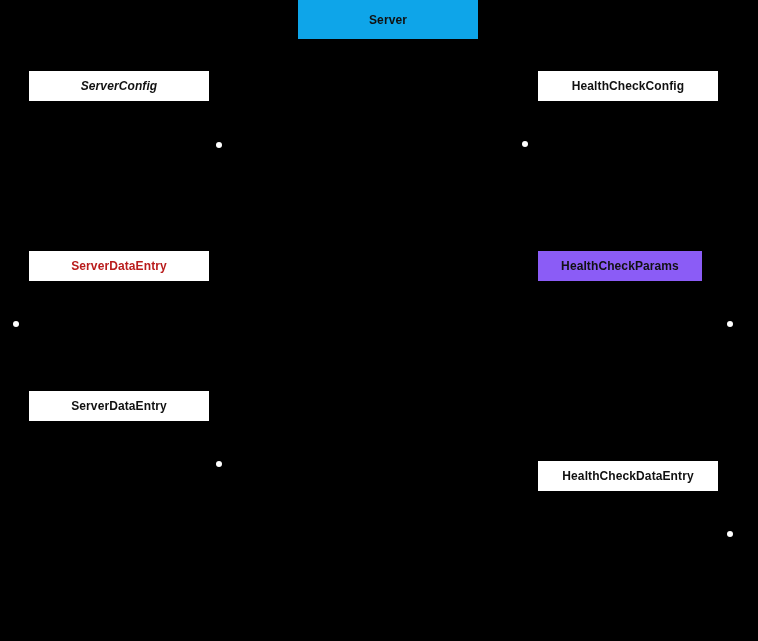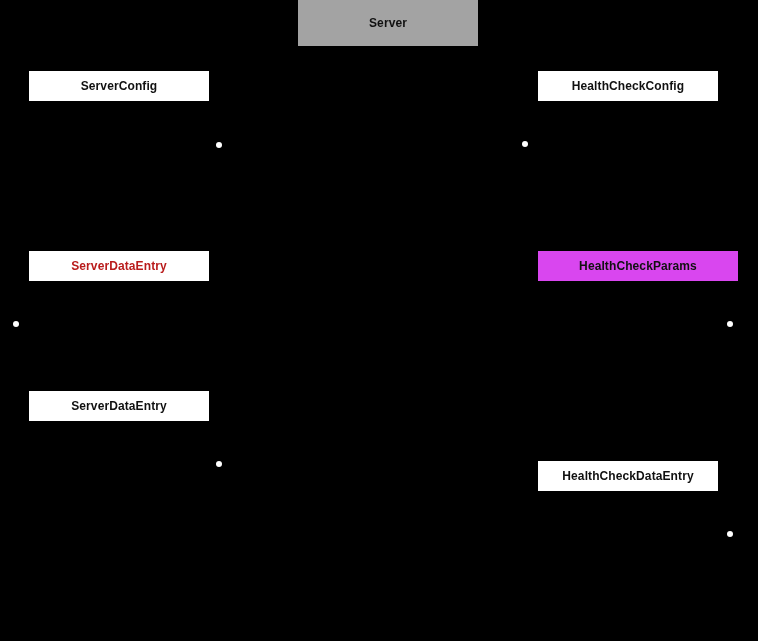--- a/index.html
+++ b/index.html
@@ -37,33 +37,33 @@
   .edge-marker {
     position: absolute;
     background: #ffffff;
     border-radius: 50%;
   }
 </style>
 </head>
 <body>
 
 <div id="canvas" style="width: 758px; height: 641px; background: rgb(0, 0, 0);">
-    <div class="node-box" style="left: 298px; top: 0px; width: 180px; height: 46px; background: #a3a3a3; color: rgb(17, 17, 17);">
+    <div class="node-box" style="left: 298px; top: 0px; width: 180px; height: 39px; background: #0ea5e9; color: rgb(17, 17, 17);">
       <span>Server</span>
     </div>
-    <div class="node-box" style="left: 29px; top: 71px; width: 180px; height: 30px; background: rgb(255, 255, 255); color: rgb(17, 17, 17);">
+    <div class="node-box" style="left: 29px; top: 71px; width: 180px; height: 30px; background: rgb(255, 255, 255); color: rgb(17, 17, 17); font-style: italic;">
       <span>ServerConfig</span>
     </div>
     <div class="node-box" style="left: 538px; top: 71px; width: 180px; height: 30px; background: rgb(255, 255, 255); color: rgb(17, 17, 17);">
       <span>HealthCheckConfig</span>
     </div>
     <div class="node-box" style="left: 29px; top: 251px; width: 180px; height: 30px; background: rgb(255, 255, 255); color: #b91c1c;">
       <span>ServerDataEntry</span>
     </div>
-    <div class="node-box" style="left: 538px; top: 251px; width: 200px; height: 30px; background: #d946ef; color: rgb(17, 17, 17);">
+    <div class="node-box" style="left: 538px; top: 251px; width: 164px; height: 30px; background: #8b5cf6; color: rgb(17, 17, 17);">
       <span>HealthCheckParams</span>
     </div>
     <div class="node-box" style="left: 29px; top: 391px; width: 180px; height: 30px; background: rgb(255, 255, 255); color: rgb(17, 17, 17);">
       <span>ServerDataEntry</span>
     </div>
     <div class="node-box" style="left: 538px; top: 461px; width: 180px; height: 30px; background: rgb(255, 255, 255); color: rgb(17, 17, 17);">
       <span>HealthCheckDataEntry</span>
     </div>
     <div class="edge-marker" style="left: 216px; top: 142px; width: 6px; height: 6px; background: rgb(255, 255, 255);"></div>
     <div class="edge-marker" style="left: 522px; top: 141px; width: 6px; height: 6px; background: rgb(255, 255, 255);"></div>

